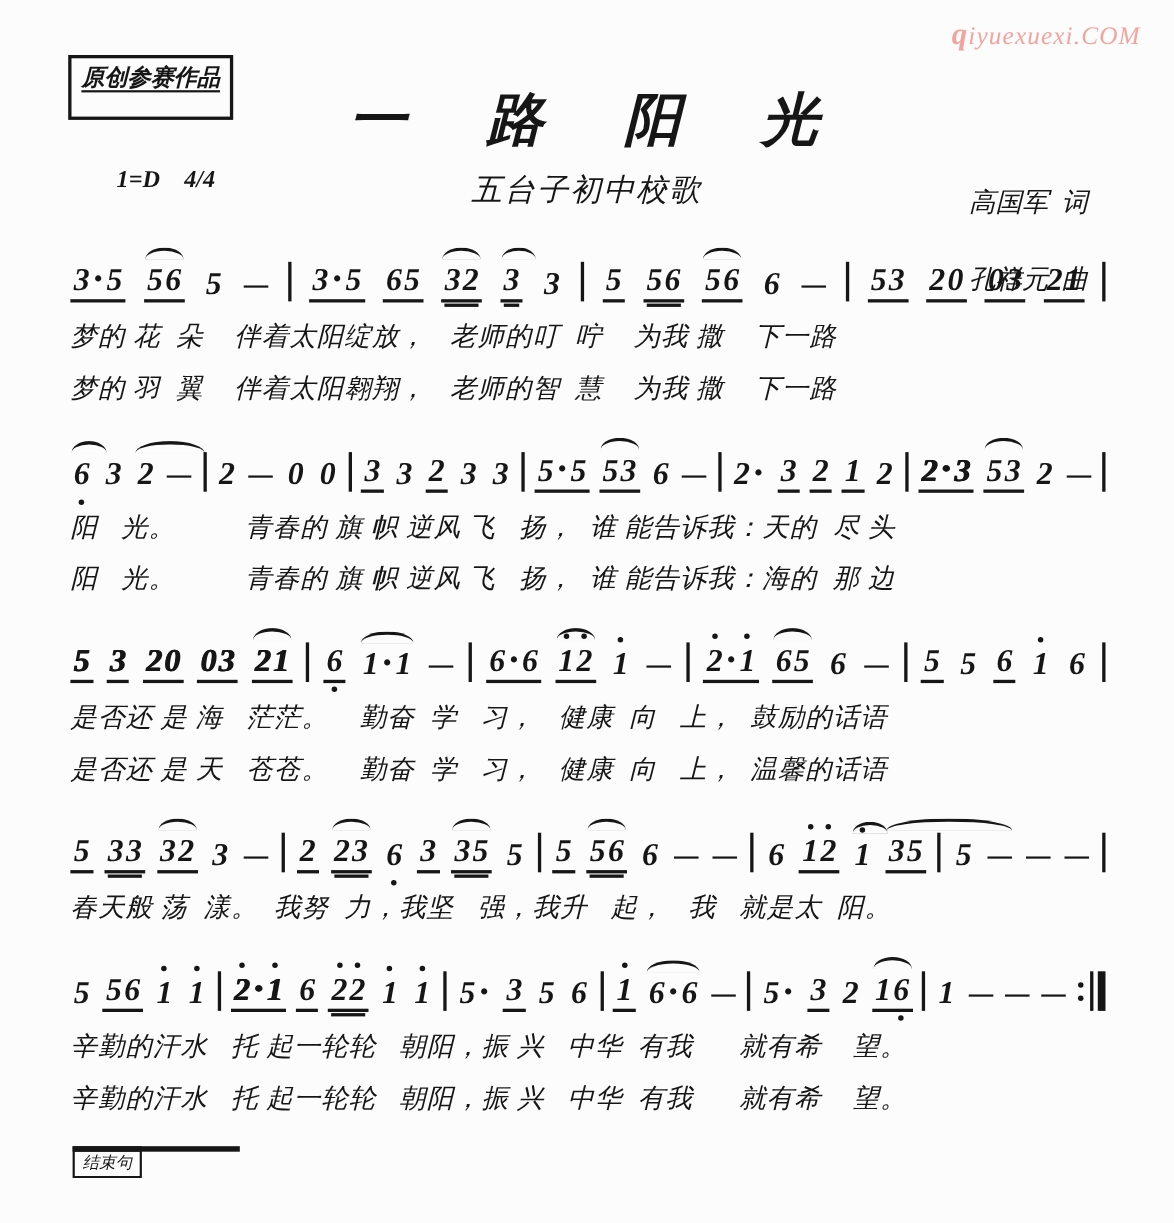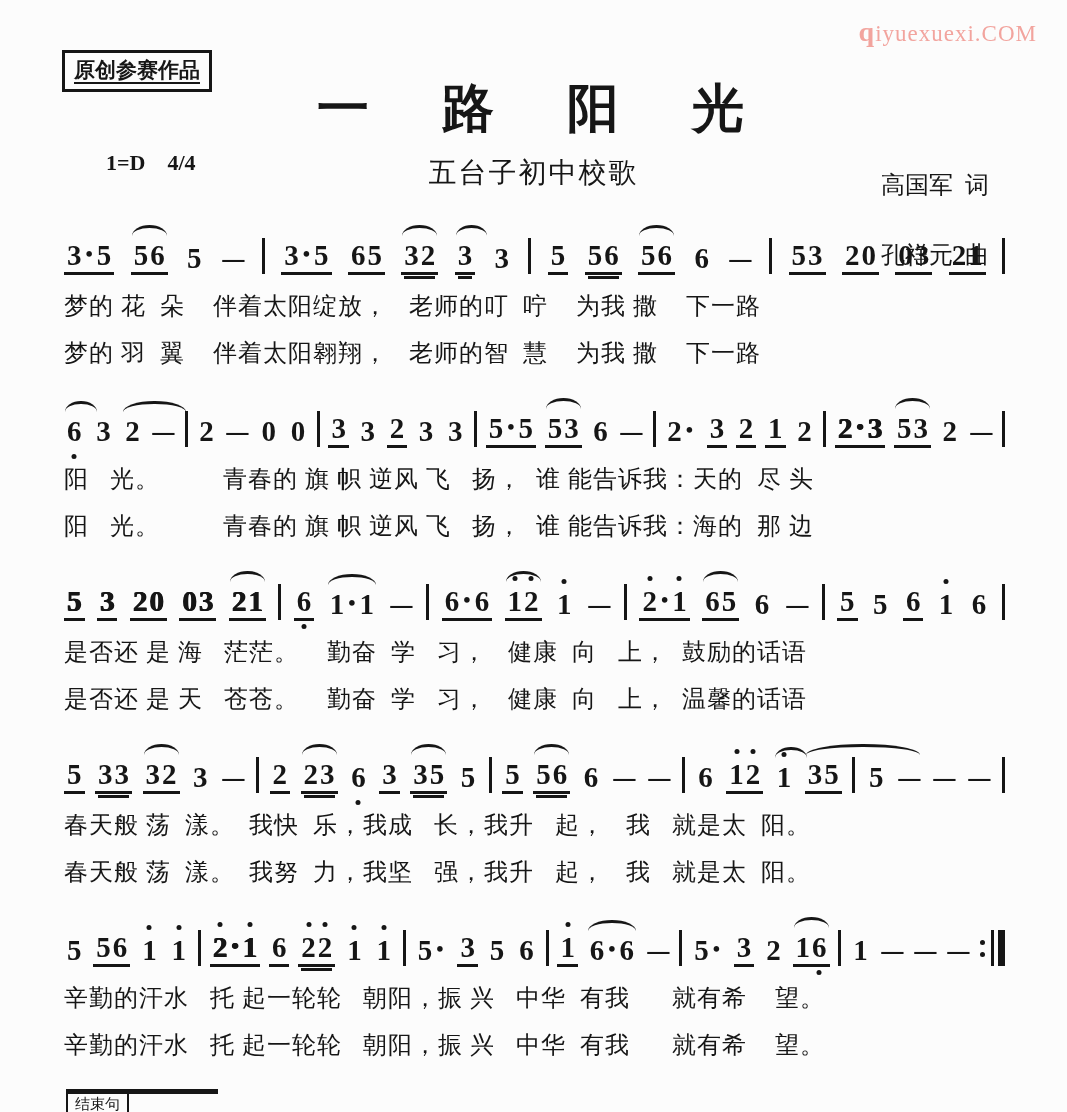--- a/index.html
+++ b/index.html
@@ -2,27 +2,27 @@
 <html><head>
 <meta charset="utf-8">
 <style>
   * { box-sizing: border-box; }
   html,body { margin:0; padding:0; }
   body {
     width:1067px; height:1112px; overflow:hidden;
     background:#fcfcfc; color:#161616;
     font-family:"Liberation Serif", serif;
   }
-  .sheet { position:relative; width:1067px; height:846px; }
+  .sheet { position:relative; width:1067px; height:846px;font-style:italic; }
 
   
   .header { position:relative; height:218px; }
   .badge {
     position:absolute; left:62px; top:50px;
-    border:3px solid #161616; padding:3px 9px 5px;
+    border:3px solid #161616; padding:3px 9px 22px;
     font-size:21px; font-weight:bold;
     text-decoration:underline; text-underline-offset:5px; text-decoration-thickness:2px;
   }
   .title {
     position:absolute; top:74px; left:0; width:100%; text-align:center;
     font-size:52px; font-weight:bold; letter-spacing:6px; word-spacing:48px;
   }
   .keysig {
     position:absolute; left:106px; top:150px;
     font-size:22px; font-weight:bold; font-family:"Liberation Serif", serif;
@@ -241,21 +241,20 @@
           <span class="tok u1"><span class="n hi">1</span><span class="n hi">2</span></span>
           <span class="tok"><span class="n hi">1</span><span class="arc w2"></span></span>
           <span class="tok u1"><span class="n">3</span><span class="n">5</span><span class="arc w3"></span></span>
           <span class="bar"></span>
           <span class="tok"><span class="n">5</span></span>
           <span class="tok"><span class="dash">–</span></span>
           <span class="tok"><span class="dash">–</span></span>
           <span class="tok"><span class="dash">–</span></span>
           <span class="bar"></span>
         </div>
-        <div class="lyrics-row">春天般 荡  漾。  我快  乐，我成   长，我升   起，   我   就是太  阳。</div>
         <div class="lyrics-row">春天般 荡  漾。  我努  力，我坚   强，我升   起，   我   就是太  阳。</div>
       </div>
       <div class="music-line">
         <div class="notes-row">
           <span class="tok"><span class="n">5</span></span>
           <span class="tok u1"><span class="n">5</span><span class="n">6</span></span>
           <span class="tok"><span class="n hi">1</span></span>
           <span class="tok"><span class="n hi">1</span></span>
           <span class="bar"></span>
           <span class="tok bold u1"><span class="n hi">2</span><span class="da">•</span><span class="n hi">1</span></span>

